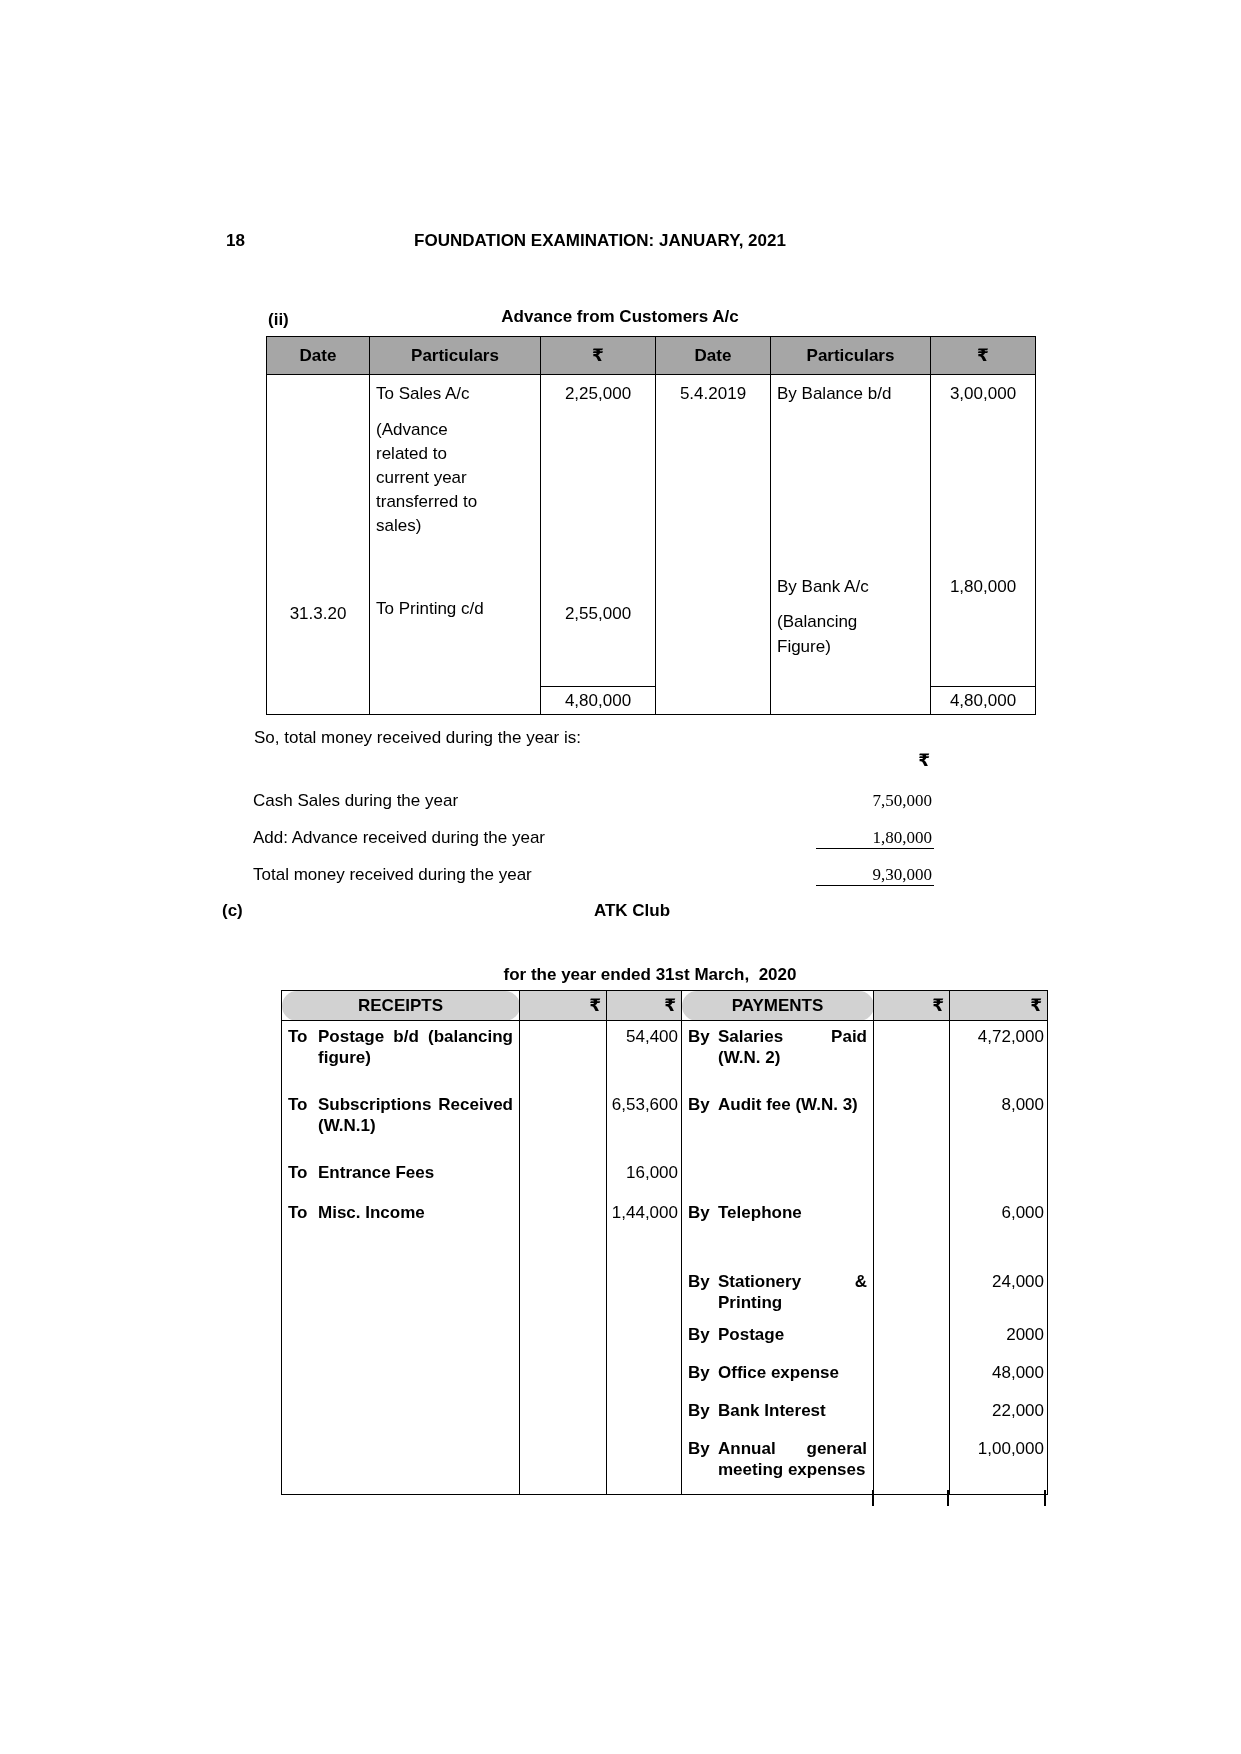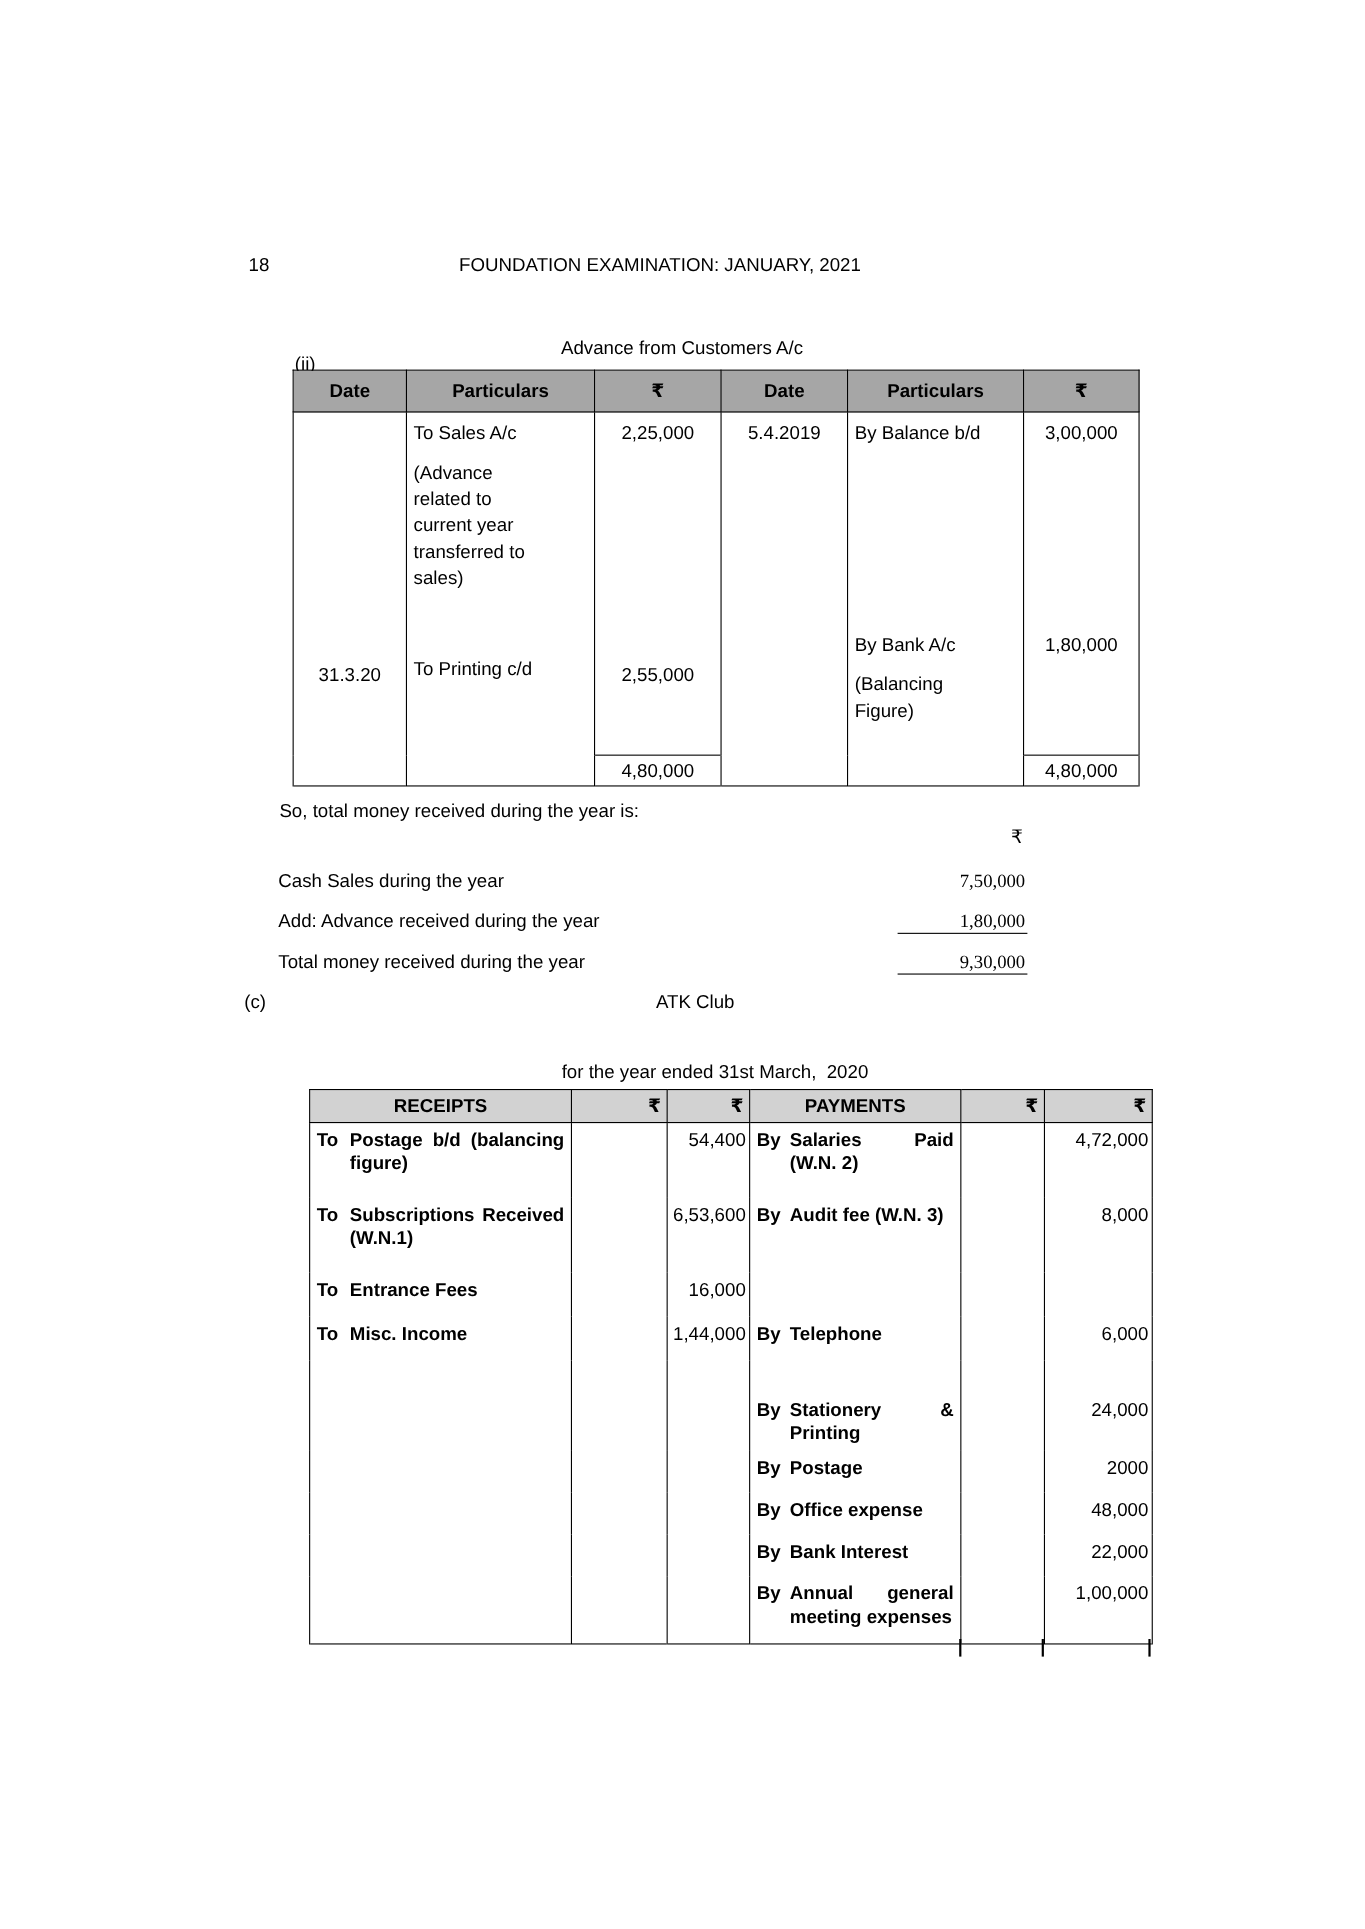--- a/index.html
+++ b/index.html
@@ -4,21 +4,21 @@
 <style>
   * { margin:0; padding:0; box-sizing:border-box; }
   html,body { background:#ffffff; }
   .page {
     position:relative; width:1241px; height:1754px; background:#ffffff;
     font-family:"Liberation Sans","DejaVu Sans",sans-serif;
     font-size:17px; line-height:21px; color:#000;
     overflow:hidden;
   }
   .abs { position:absolute; }
-  .b { font-weight:normal; }
+  .b { font-weight:bold; }
   .ctr { text-align:center; }
 
   
   table { border-collapse:collapse; table-layout:fixed; width:100%; }
   th, td { vertical-align:top; }
   th {
     vertical-align:middle; font-weight:bold;
     border:1.5px solid #000;
   }
   td { border-left:1.5px solid #000; border-right:1.5px solid #000; }
@@ -40,40 +40,40 @@
   .sumrow { display:flex; align-items:center; height:37px; }
   .sumrow .lbl { flex:1; }
   .sumrow .amt { width:118px; text-align:right; padding-right:2px;font-family:Liberation Serif, serif; }
   .amt-line { border-bottom:1.5px solid #000; }
   .rupee-row { text-align:right; height:32px; padding-right:4px; }
 
   
   .t2-wrap { left:281px; top:990px; width:766px; }
   .t2 { border:1.5px solid #000; }
   .t2 th { background:#d2d2d2; height:30px; }
-  .t2 th.hc { text-align:center; }
+  .t2 th.hc { text-align:center;border-radius:15px; }
   .t2 th.hr { text-align:right; padding-right:5px; }
   .t2 td { padding:5px 6px 0 6px; }
   .t2 td.amt { text-align:right; padding:5px 3px 0 2px; }
   .t2 .itm { display:flex;font-weight:bold; }
   .t2 .pfx { flex:0 0 30px; }
   .t2 .txt { flex:1; text-align:justify; }
   .t2 tr.gap td { padding-top:34px; }
   .stub { position:absolute; width:2px; height:16px; background:#000; top:1490px; }
   .subtitle { white-space:pre-wrap; }
 </style>
 </head>
 <body>
 
 <div class="page">
 
   <div class="abs b" style="left:226px; top:230px;">18</div>
   <div class="abs b ctr" style="left:220px; top:230px; width:760px;">FOUNDATION EXAMINATION: JANUARY, 2021</div>
 
-  <div class="abs b" style="left:268px; top:320px;">(ii)</div>
+  <div class="abs b" style="left:268px; top:309px;">(ii)</div>
   <div class="abs b ctr" style="left:240px; top:306px; width:760px;">Advance from Customers A/c</div>
 
   <div class="abs t1-wrap">
     <table class="t1">
       <colgroup>
         <col style="width:103px">
           <col style="width:171px">
           <col style="width:115px">
         <col style="width:115px">
           <col style="width:160px">

